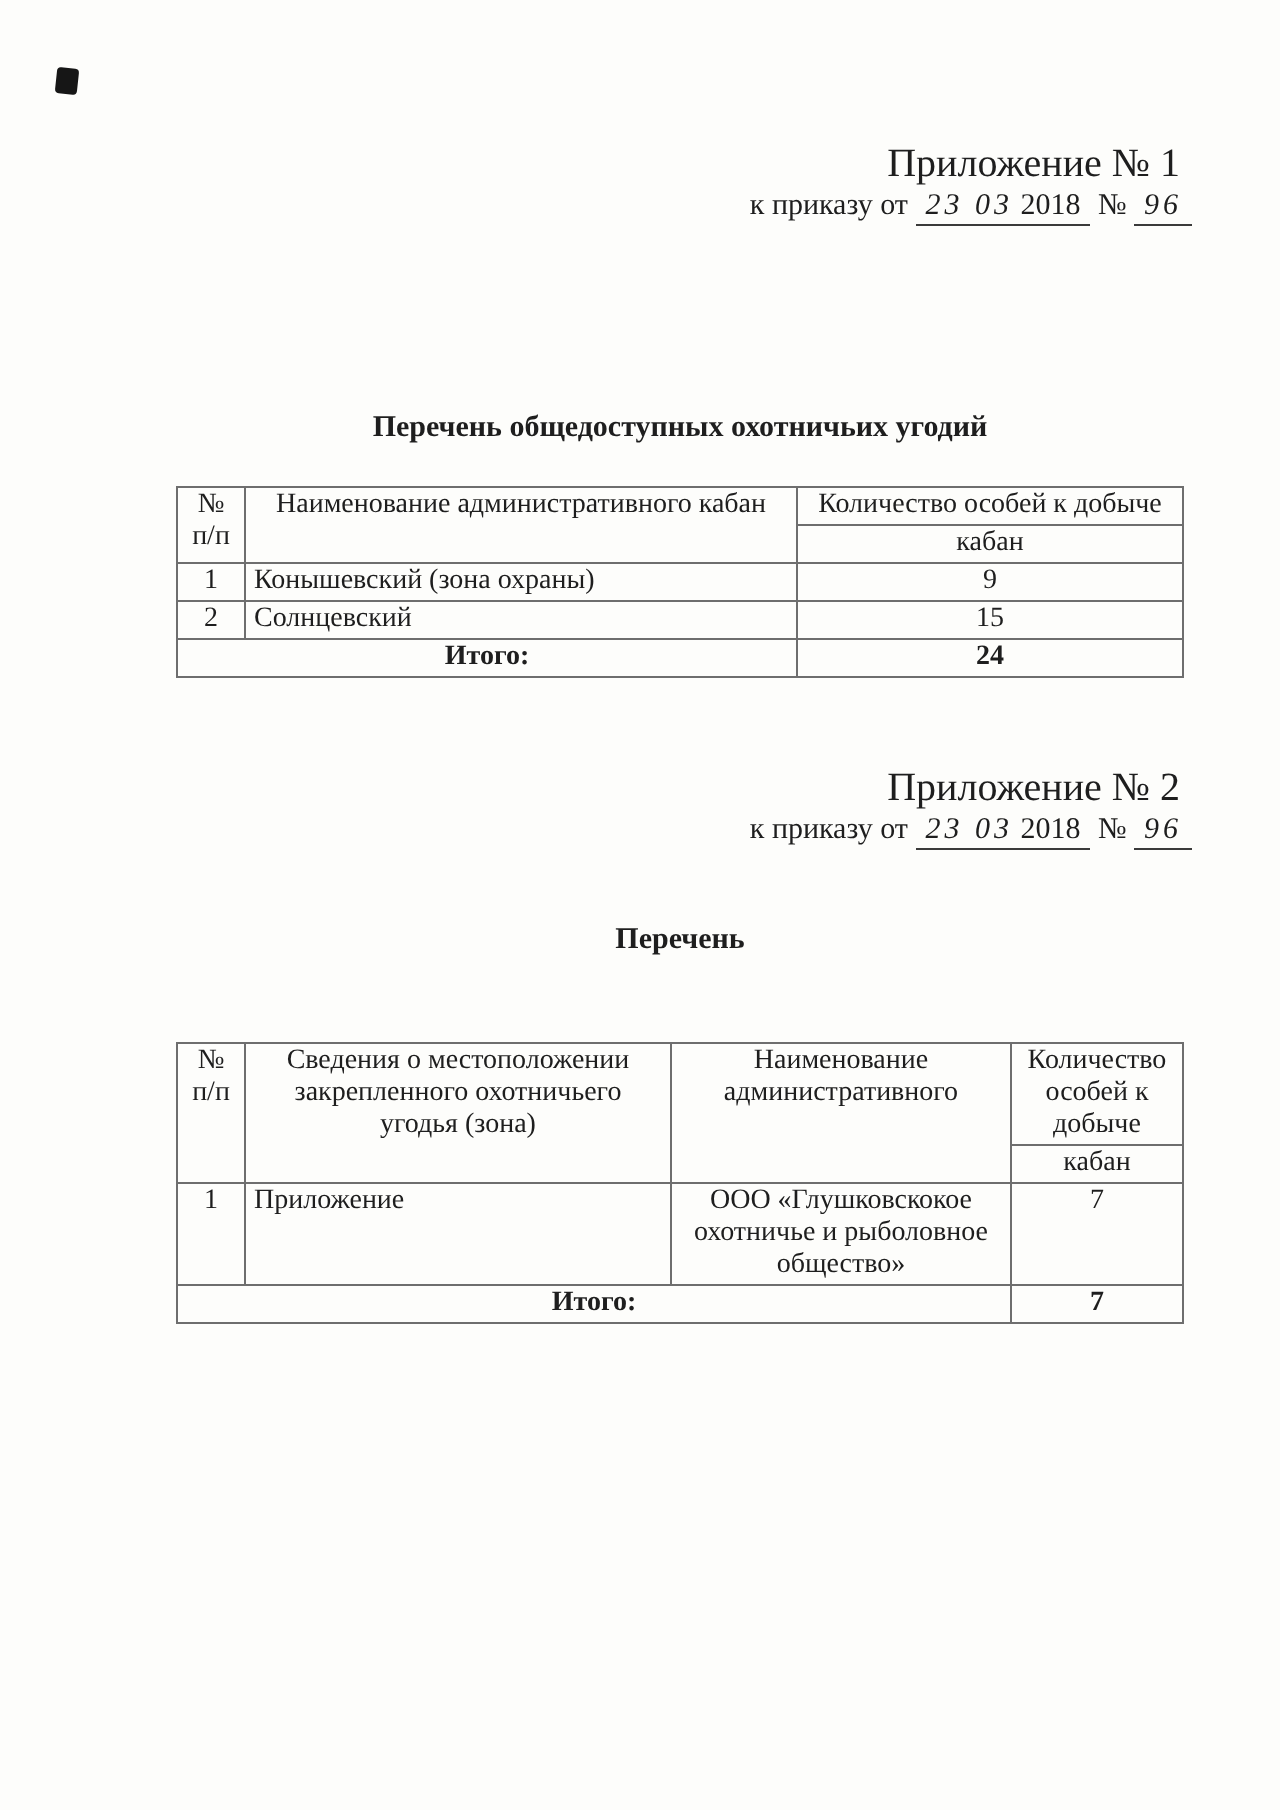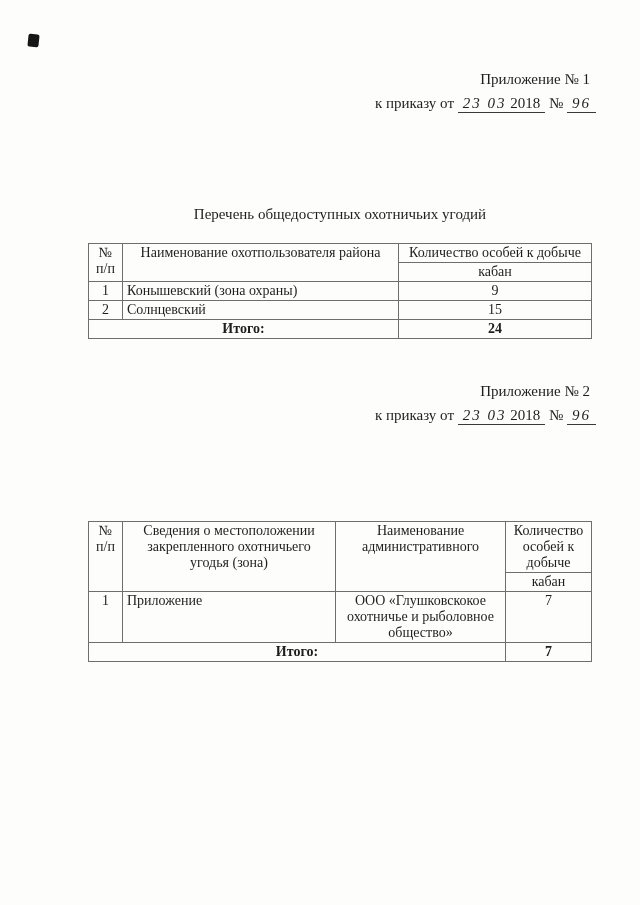--- a/index.html
+++ b/index.html
@@ -11,31 +11,31 @@
     position:relative;
     overflow:hidden;
   }
   .scan-artifact{
     position:absolute;left:28px;top:34px;
     width:11px;height:13px;background:#161616;border-radius:2px;
     transform:rotate(6deg);
   }
   .appendix-label{
     position:absolute;right:50px;
-    font-size:15px;text-align:right;white-space:nowrap;
+    font-size:20px;text-align:right;white-space:nowrap;
   }
   .order-line{
     position:absolute;right:44px;
     font-size:15px;text-align:center;white-space:nowrap;
   }
   .uline{border-bottom:1px solid #3a3a3a;padding:0 5px;display:inline-block;}
   .handwritten{font-style:italic;letter-spacing:2px;}
   .doc-title{
     position:absolute;left:88px;width:504px;
-    text-align:center;font-weight:normal;font-size:15px;line-height:19px;
+    text-align:center;font-weight:bold;font-size:15px;line-height:19px;
   }
   table.doc-table{
     position:absolute;left:88px;width:504px;
     border-collapse:collapse;
     font-size:14px;
     table-layout:fixed;
   }
   table.doc-table td{
     border:1px solid #6e6e6e;
     padding:1px 4px;
@@ -75,21 +75,21 @@
       <col style="width:34px">
       <col style="width:276px">
       <col>
     </colgroup>
   <tbody>
     <tr>
       <td rowspan="2" class="center">
         <span class="blk">№</span>
         <span class="blk">п/п</span>
       </td>
-      <td rowspan="2" class="center">Наименование охотпользователя района</td>
+      <td rowspan="2" class="center">Наименование административного кабан</td>
       <td class="center">Количество особей к добыче</td>
     </tr>
     <tr>
       <td class="center">кабан</td>
     </tr>
     <tr>
       <td class="center">1</td>
       <td>Конышевский (зона охраны)</td>
       <td class="center">9</td>
     </tr>
@@ -107,20 +107,21 @@
 
 <div class="appendix-label" id="app2-label">Приложение № 2</div>
 <div class="order-line" id="app2-order">
   <span>к приказу от</span>
   <span class="uline"><span class="handwritten">23 03</span> <span>2018</span></span>
   <span>№</span>
   <span class="uline"><span class="handwritten">96</span></span>
 </div>
 
 <div class="doc-title" id="title2">
+  <span class="blk">Перечень</span>
 </div>
 
 <table class="doc-table" id="table2">
   <colgroup>
       <col style="width:34px">
       <col style="width:213px">
       <col style="width:170px">
       <col>
     </colgroup>
   <tbody>

